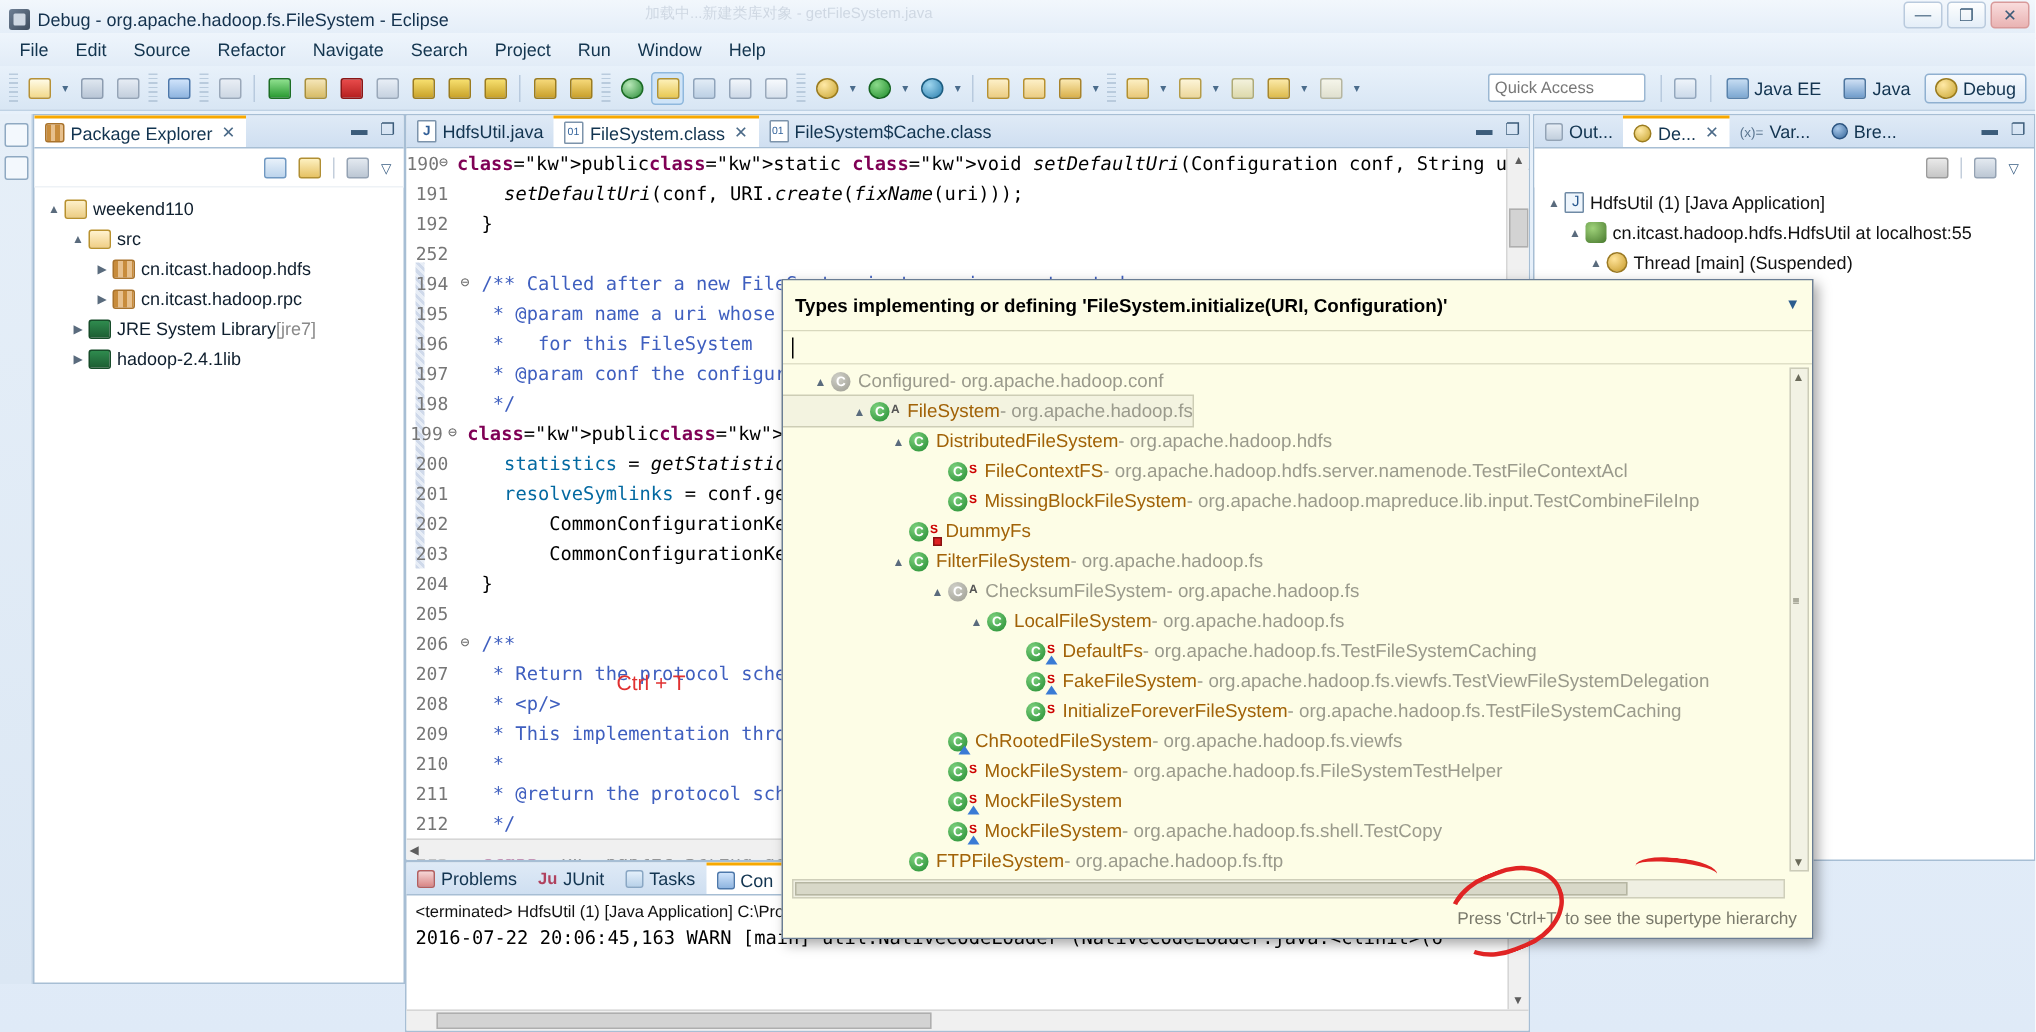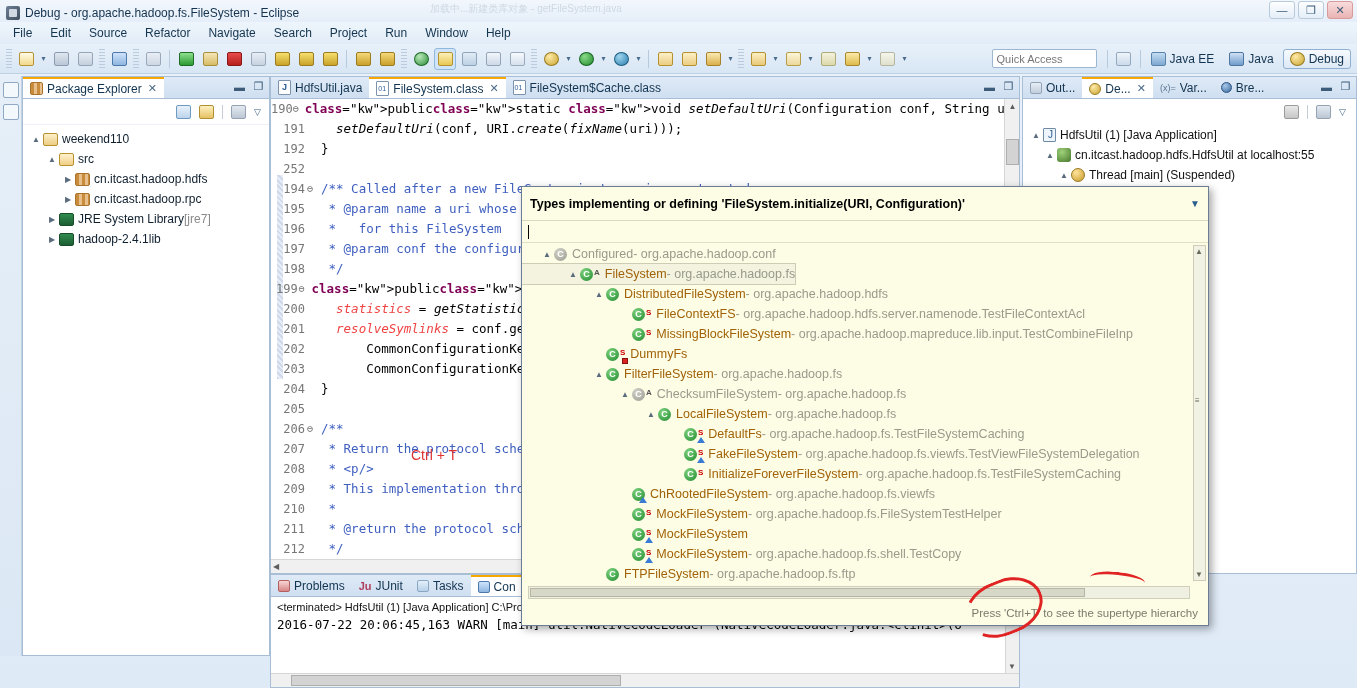--- a/index.html
+++ b/index.html
@@ -129,27 +129,27 @@
   #editor { left:270px; top:76px; width:750px; height:498px; }
   .code-area { position:relative; height:calc(100% - 22px); background:#fff; overflow:hidden; }
   .changebar { position:absolute; left:6px; top:0; width:6px; height:100%; }
   .changebar i { position:absolute; left:0; width:6px;
     background: repeating-linear-gradient(45deg,#cfd9ea 0 2px,#e7edf6 2px 4px); }
   .lines { position:absolute; left:0; top:0; width:100%; }
   .ln {
     height:20px; line-height:20px; font-family:"DejaVu Sans Mono", monospace;
     font-size:12.5px; white-space:pre; display:flex;
   }
-  .ln .num { width:34px; text-align:right; color:#767676; font-size:12px;
+  .ln .num { width:34px; text-align:center; color:#767676; font-size:12px;
     font-family:"DejaVu Sans Mono", monospace; }
   .ln .fold { width:10px; text-align:center; color:#6b6b6b; font-size:10px; }
   .ln .src { padding-left:6px; color:#000; }
   .kw { color:#7f0055; font-weight:bold; }
   .cm { color:#3f5fbf; }
-  .fld { color:#ef4444; font-style:italic; }
+  .fld { color:#0369a1; }
   .mth { font-style:italic; }
   .hint-ctrl { color:#e03131; font-family:"Liberation Sans",sans-serif; font-size:14px; }
   .vscroll {
     position:absolute; right:0; top:0; width:15px; height:100%;
     background:#f0f0f0; border-left:1px solid #d6d6d6;
   }
   .vthumb { position:absolute; left:1px; width:13px; background:#d3d3d3; border:1px solid #aeaeae; }
   .vbtn { position:absolute; left:1px; width:13px; height:13px;
     display:flex; align-items:center; justify-content:center; font-size:8px; color:#5d5d5d; }
   .hscroll {

